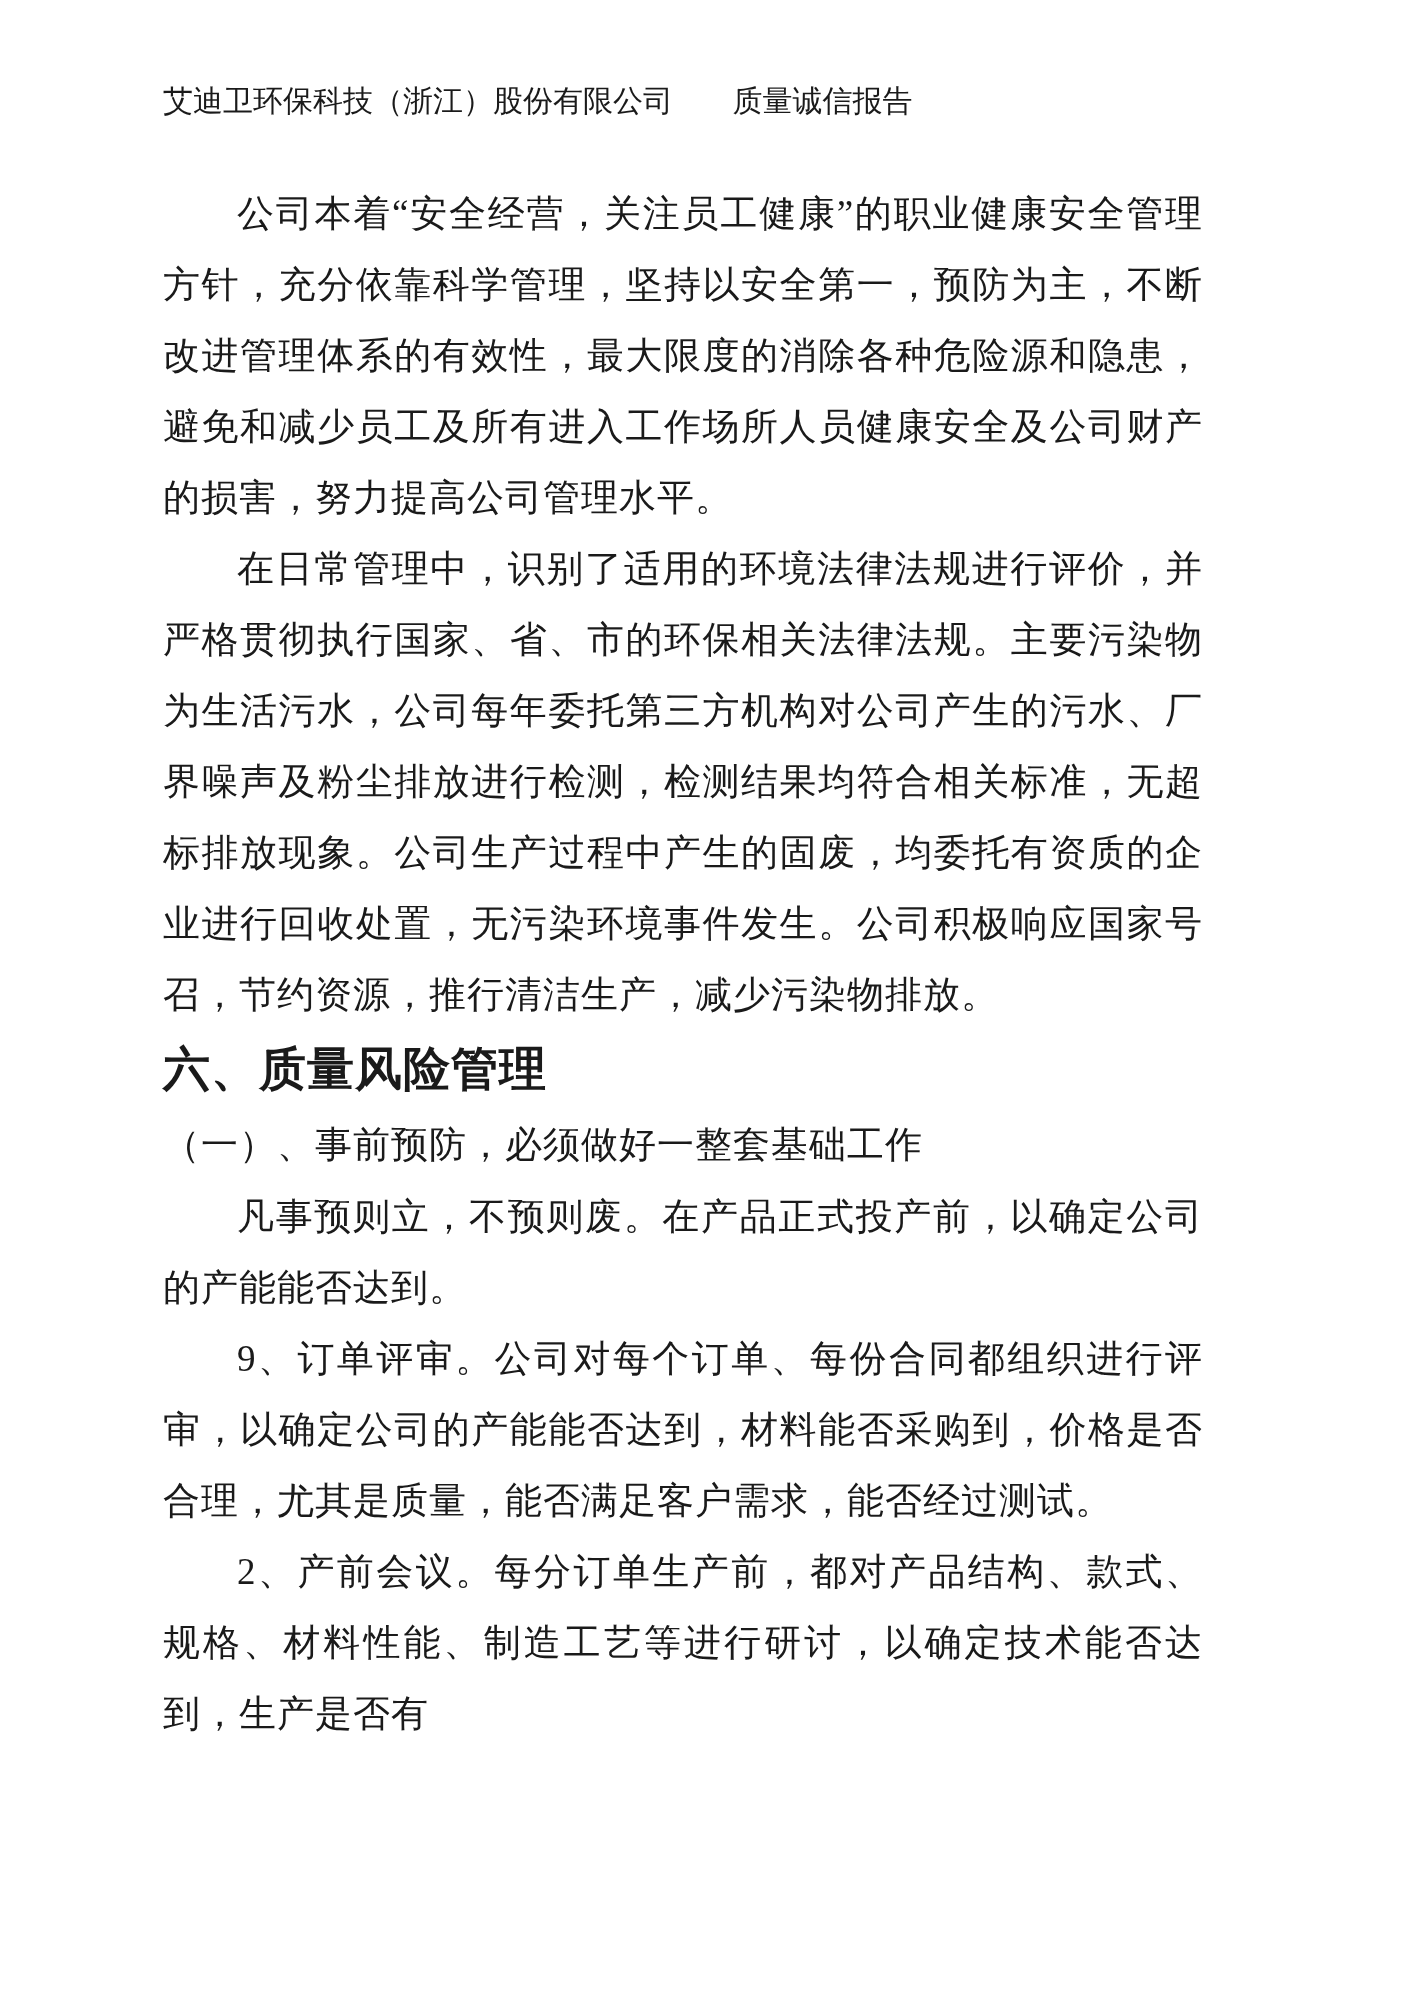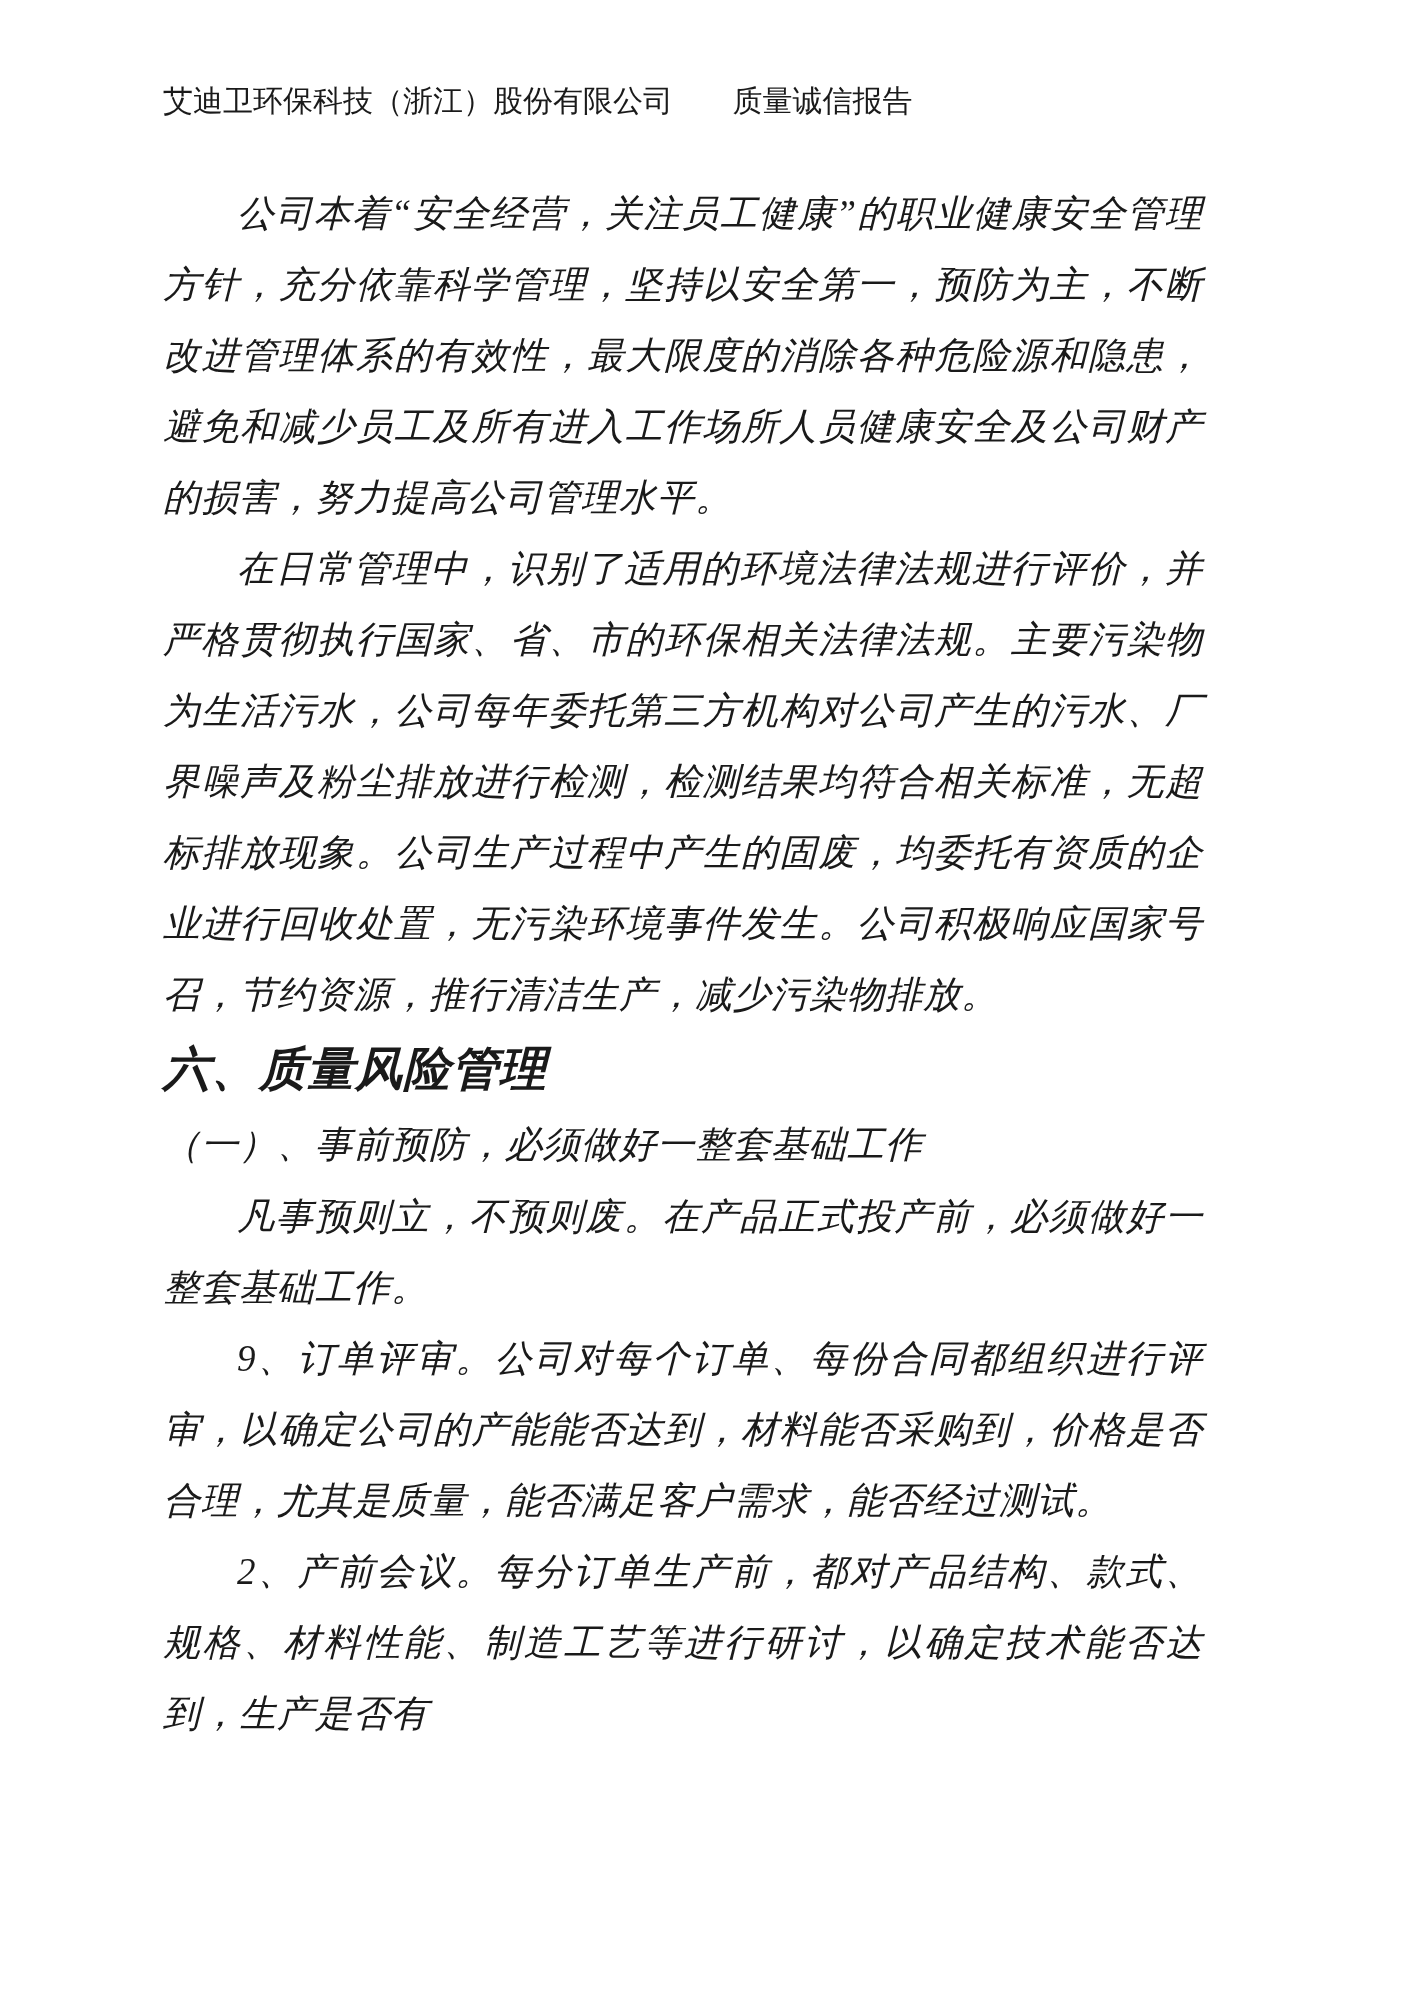--- a/index.html
+++ b/index.html
@@ -25,21 +25,20 @@
     font-size: 30px;
     line-height: 42px;
     white-space: nowrap;
     margin-bottom: 56px;
   }
   .doc-header .doc-title {
     margin-left: 52px;
   }
   .doc-body {
     font-size: 37px;
-    font-style: italic;
   }
   .block {
     margin: 0;
   }
   .para {
     line-height: 71px;
     text-indent: 74px;
     text-align: justify;
     text-align-last: left;
     letter-spacing: 1px;
@@ -69,17 +68,17 @@
   <div class="doc-header">
     <span class="doc-company">艾迪卫环保科技（浙江）股份有限公司</span>
     <span class="doc-title">质量诚信报告</span>
   </div>
 
   <div class="doc-body">
       <div class="block para">公司本着“安全经营，关注员工健康”的职业健康安全管理方针，充分依靠科学管理，坚持以安全第一，预防为主，不断改进管理体系的有效性，最大限度的消除各种危险源和隐患，避免和减少员工及所有进入工作场所人员健康安全及公司财产的损害，努力提高公司管理水平。</div>
       <div class="block para">在日常管理中，识别了适用的环境法律法规进行评价，并严格贯彻执行国家、省、市的环保相关法律法规。主要污染物为生活污水，公司每年委托第三方机构对公司产生的污水、厂界噪声及粉尘排放进行检测，检测结果均符合相关标准，无超标排放现象。公司生产过程中产生的固废，均委托有资质的企业进行回收处置，无污染环境事件发生。公司积极响应国家号召，节约资源，推行清洁生产，减少污染物排放。</div>
       <div class="block h1">六、质量风险管理</div>
       <div class="block h2">（一）、事前预防，必须做好一整套基础工作</div>
-      <div class="block para">凡事预则立，不预则废。在产品正式投产前，必须做好一整套基础工作。</div>
+      <div class="block para">凡事预则立，不预则废。在产品正式投产前，以确定公司的产能能否达到。</div>
       <div class="block para">9、订单评审。公司对每个订单、每份合同都组织进行评审，以确定公司的产能能否达到，材料能否采购到，价格是否合理，尤其是质量，能否满足客户需求，能否经过测试。</div>
       <div class="block para">2、产前会议。每分订单生产前，都对产品结构、款式、规格、材料性能、制造工艺等进行研讨，以确定技术能否达到，生产是否有</div>
     </div>
 </div>
 
 </body></html>

